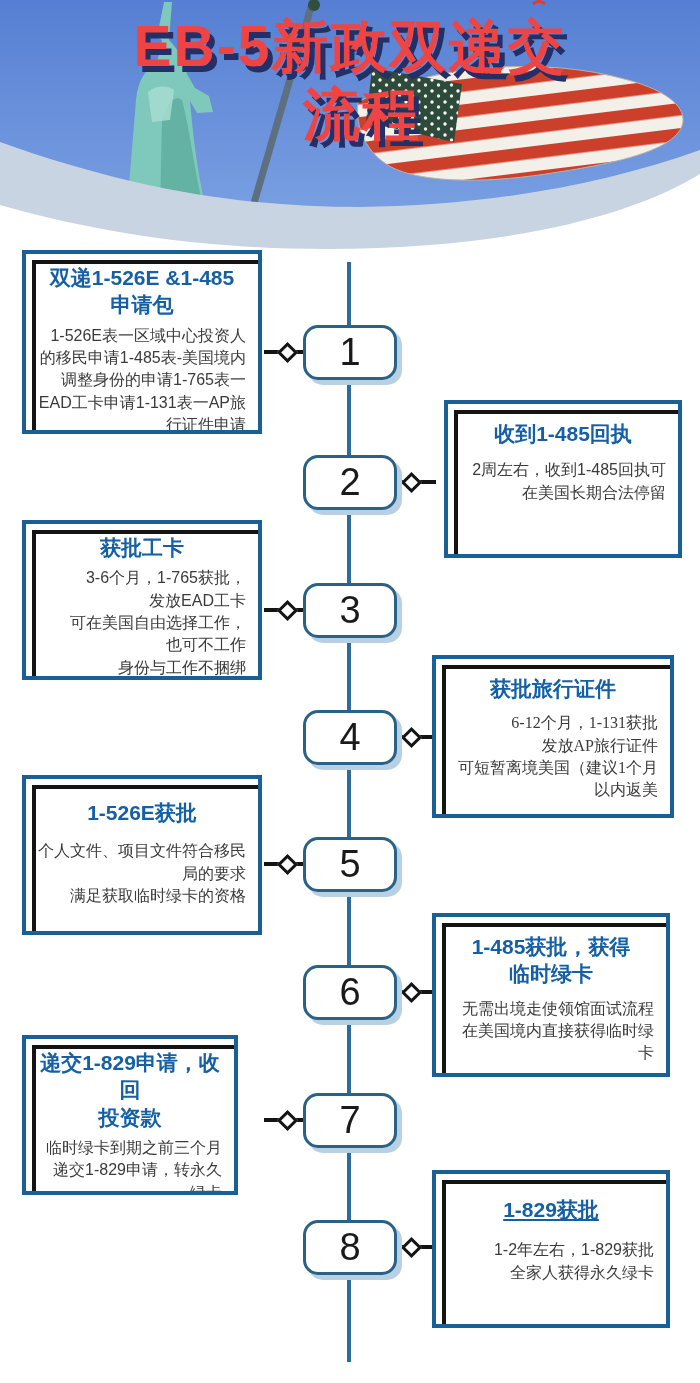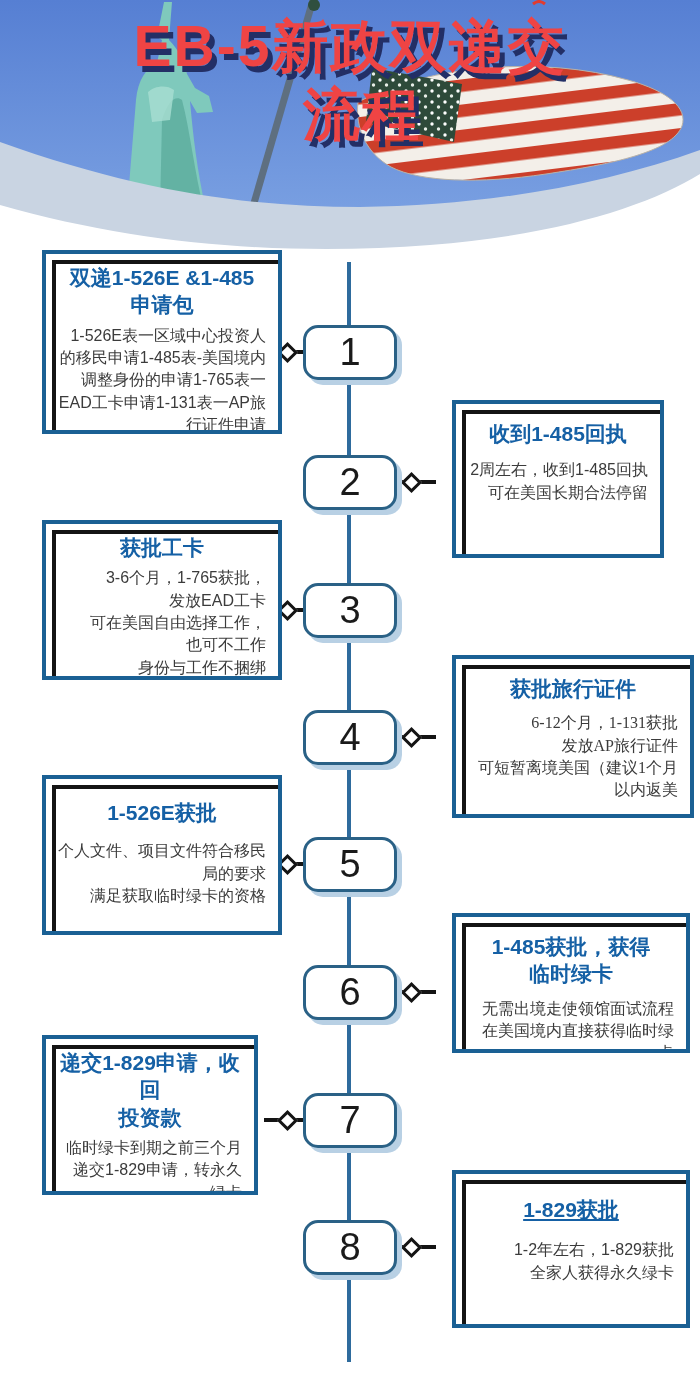--- a/index.html
+++ b/index.html
@@ -20,21 +20,21 @@
 
   
   .badge{position:absolute;left:303px;width:88px;height:49px;background:#ffffff;
          border:3px solid #2a6186;border-radius:15px;
          box-shadow:5px 5px 0 #b8d0e4;
          display:flex;align-items:center;justify-content:center;
          font-size:38px;color:#1a1a1a;z-index:3;}
 
   
   .card{position:absolute;background:#ffffff;border:4px solid #1a6094;
-        padding:10px 10px 10px 10px;box-sizing:border-box;z-index:2;overflow:hidden;margin-left:20px;}
+        padding:10px 10px 10px 10px;box-sizing:border-box;z-index:2;overflow:hidden;}
   .card::before{content:"";position:absolute;left:6px;top:6px;width:100%;height:100%;
         border:4px solid #141414;background:#ffffff;z-index:-1;}
   .card-title{color:#1560a5;font-weight:700;font-size:21px;line-height:1.3;
         text-align:center;white-space:pre-line;margin:0 0 6px 0;}
   .card-body{color:#3b3b3b;font-size:16px;line-height:1.4;text-align:right;
         white-space:pre-line;margin:0 2px;}
 
   
   .conn{position:absolute;height:4px;background:#141414;z-index:1;}
   .diamond{position:absolute;width:9px;height:9px;background:#ffffff;
@@ -128,21 +128,21 @@
 
   <div class="conn" style="left:397px;top:1245px;width:39px;"></div>
   <div class="diamond" style="left:404px;top:1240px;"></div>
 
   <div class="card" style="left:22px;top:250px;width:240px;height:184px;">
     <div class="card-title">双递1-526E &amp;1-485
 申请包</div>
     <div class="card-body">1-526E表一区域中心投资人的移民申请1-485表-美国境内调整身份的申请1-765表一EAD工卡申请1-131表一AP旅行证件申请</div>
   </div>
 
-  <div class="card" style="left:432px;top:400px;width:212px;height:158px;">
+  <div class="card" style="left:444px;top:400px;width:238px;height:158px;">
     <div class="card-title" style="margin-top:6px;">收到1-485回执</div>
     <div class="card-body" style="margin-top:12px;">2周左右，收到1-485回执可在美国长期合法停留</div>
   </div>
 
   <div class="card" style="left:22px;top:520px;width:240px;height:160px;">
     <div class="card-title">获批工卡</div>
     <div class="card-body">3-6个月，1-765获批，
 发放EAD工卡
 可在美国自由选择工作，
 也可不工作
@@ -155,21 +155,21 @@
 发放AP旅行证件
 可短暂离境美国（建议1个月以内返美</div>
   </div>
 
   <div class="card" style="left:22px;top:775px;width:240px;height:160px;">
     <div class="card-title" style="margin-top:10px;">1-526E获批</div>
     <div class="card-body" style="margin-top:14px;">个人文件、项目文件符合移民局的要求
 满足获取临时绿卡的资格</div>
   </div>
 
-  <div class="card" style="left:432px;top:913px;width:238px;height:140px;">
+  <div class="card" style="left:432px;top:913px;width:238px;height:164px;">
     <div class="card-title" style="margin-top:6px;">1-485获批，获得
 临时绿卡</div>
     <div class="card-body" style="margin-top:10px;">无需出境走使领馆面试流程
 在美国境内直接获得临时绿卡</div>
   </div>
 
   <div class="card" style="left:22px;top:1035px;width:216px;height:160px;">
     <div class="card-title">递交1-829申请，收回
 投资款</div>
     <div class="card-body">临时绿卡到期之前三个月

